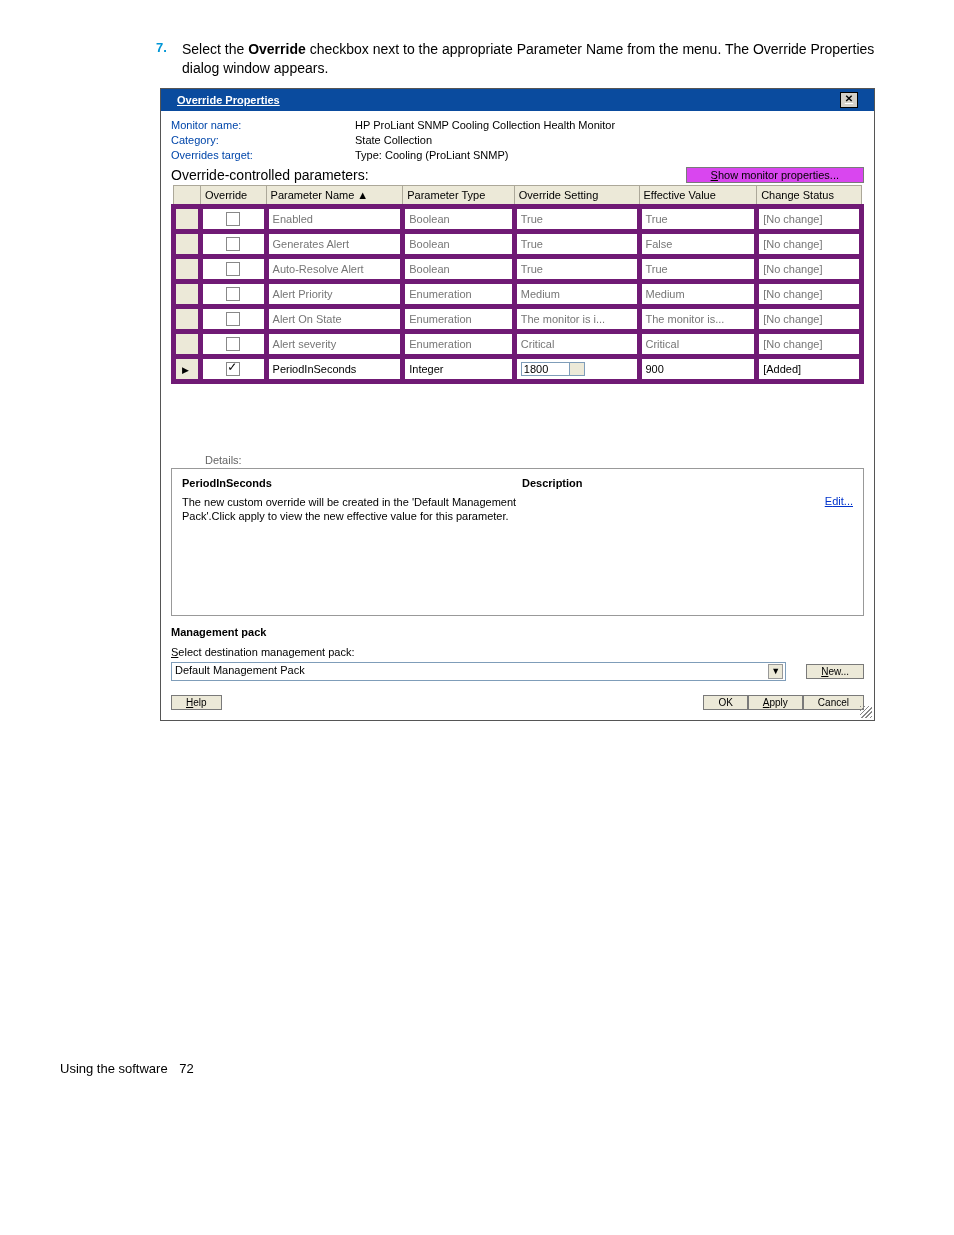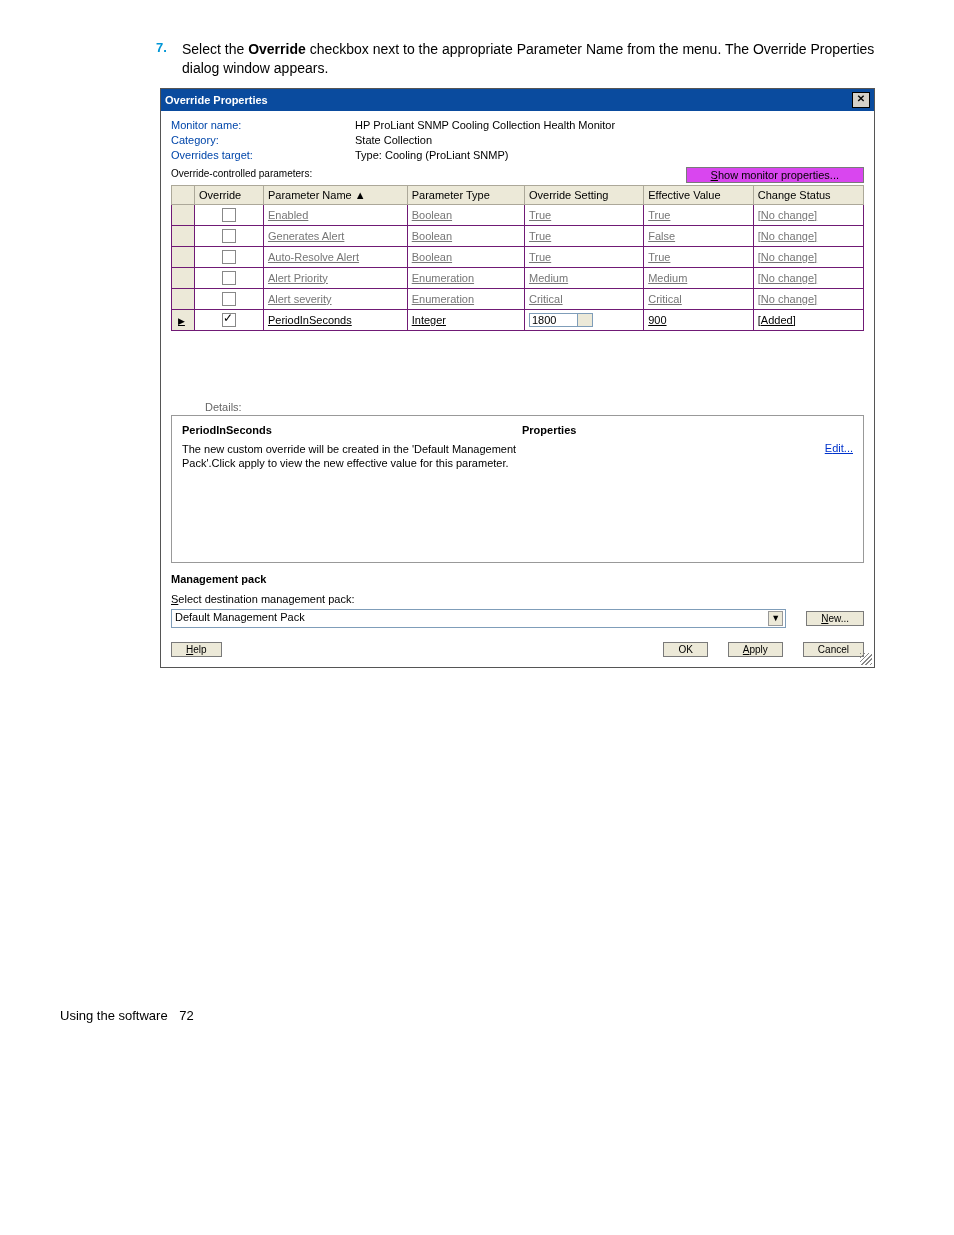--- a/index.html
+++ b/index.html
@@ -42,46 +42,47 @@
     box-shadow: 0 0 0 1px #999 inset;
     font-family: Tahoma, Arial, sans-serif;
     font-size: 11px;
     background: #ece9d8;
     position: relative;
   }
   .titlebar {
     background: linear-gradient(#0a246a, #a6caf0);
     background: #0a4b9e;
     color: #fff;
-    padding: 3px 4px;
+    padding: 3px 16px;
     font-weight: bold;
     font-size: 11px;
     display: flex;
     justify-content: space-between;
     align-items: center;
+    text-decoration: underline;
   }
   .close-btn {
     width: 16px; height: 14px;
     background: #d4d0c8;
     border: 1px solid #000;
     color: #000;
     font-size: 10px;
     text-align: center;
     line-height: 12px;
     font-weight: bold;
     display: inline-block;
   }
   .dlg-body {
     background: #fff;
     padding: 8px 10px 6px 10px;
   }
   .info-row { display:flex; margin-bottom:3px; font-size:11px;}
   .info-label { width: 184px; color:#0046aa; }
   .info-val { color:#000; }
-  .section-label { color:#000; margin-top:4px; margin-bottom:3px; font-size:10px;}
+  .section-label { color:#000; margin-top:4px; margin-bottom:3px; font-size:14px;}
   .show-props {
     float:right;
     border:1px solid #7a7a7a;
     background:#d946ef;
     padding:1px 24px;
     font-size:11px;
   }
 
   table.params {
     width: 100%;
@@ -92,26 +93,25 @@
   }
   table.params th {
     background: #ece9d8;
     border: 1px solid #aca899;
     padding: 3px 4px;
     font-weight: normal;
     text-align: left;
     color:#000;
   }
   table.params td {
-    border: 1px solid #701a75;
+    border: 5px solid #701a75;
     padding: 2px 4px;
     height: 16px;
     color:#767676;
     vertical-align: middle;
-    text-decoration: underline;
   }
   .row-marker { width:14px; background:#ece9d8; border-right:1px solid #aca899; }
   .chk { width:12px; height:12px; border:1px solid #888; display:inline-block; background:#fff; vertical-align:middle; position:relative;}
   .chk.checked::after{ content:"✓"; position:absolute; left:0; top:-3px; font-size:12px; color:#000;}
   .spinner { border:1px solid #7f9db9; padding:0 16px 0 2px; background:#fff; color:#000; position:relative; display:inline-block; width:44px;}
   .spinner::after{ content:""; position:absolute; right:0; top:0; bottom:0; width:14px; background:#ece9d8; border-left:1px solid #7f9db9;}
   .spinner::before{ content:"▴\A▾"; white-space:pre; position:absolute; right:2px; top:-1px; font-size:6px; line-height:7px; color:#333;}
   tr.active td { color:#000; }
   tr.active .row-marker::before { content:"▶"; font-size:9px; color:#000; margin-left:2px;}
 
@@ -129,21 +129,21 @@
   .edit-link { position:absolute; right:10px; top:26px; color:#0033cc; text-decoration:underline; font-size:11px;text-align:center;}
 
   .mgmt { margin-top:10px; font-size:11px;}
   .mgmt-title { font-weight:bold; margin-bottom:8px;}
   .mgmt-select-row { display:flex; gap:20px; align-items:center; margin-top:4px;}
   .combo { flex:1; border:1px solid #7f9db9; background:#fff; padding:1px 18px 1px 3px; position:relative; height:15px; font-size:11px;}
   .combo::after { content:"▼"; position:absolute; right:2px; top:1px; font-size:9px; background:#ece9d8; border:1px solid #999; width:13px; text-align:center; height:13px; line-height:13px;}
   .wbtn { border:1px solid #7a7a7a; background:#ece9d8; padding:1px 14px; font-size:10px; }
 
   .bottom-btns { display:flex; justify-content:space-between; align-items:center; margin-top:14px; padding-bottom:4px;}
-  .bottom-right { display:flex; gap:20px;}
+  .bottom-right { display:flex; gap:0;}
   .resize-grip { position:absolute; right:2px; bottom:2px; width:12px; height:12px;
     background: repeating-linear-gradient(135deg,#888 0 1px,transparent 1px 3px);}
 
   .footer { text-align:left; font-size:13px; color:#000; margin-top:340px; margin-right:0;}
   .footer .pgnum{ margin-left:8px;}
   .underline-first::first-letter{ text-decoration:underline;}
 </style>
 </head>
 <body>
 
@@ -226,20 +226,29 @@
               <td style="text-align: center;"><span class="chk"></span></td>
               <td>Alert Priority</td>
               <td>Enumeration</td>
               <td>Medium</td>
               <td>Medium</td>
               <td>[No change]</td>
             </tr>
             <tr>
               <td class="row-marker"></td>
               <td style="text-align: center;"><span class="chk"></span></td>
+              <td>Alert On State</td>
+              <td>Enumeration</td>
+              <td>The monitor is i...</td>
+              <td>The monitor is...</td>
+              <td>[No change]</td>
+            </tr>
+            <tr>
+              <td class="row-marker"></td>
+              <td style="text-align: center;"><span class="chk"></span></td>
               <td>Alert severity</td>
               <td>Enumeration</td>
               <td>Critical</td>
               <td>Critical</td>
               <td>[No change]</td>
             </tr>
             <tr class="active">
               <td class="row-marker"></td>
               <td style="text-align: center;"><span class="chk checked"></span></td>
               <td>PeriodInSeconds</td>
@@ -249,21 +258,21 @@
               <td>[Added]</td>
             </tr>
           </tbody>
       </table>
 
       <div class="details-wrap">
         <div class="details-label">Details:</div>
         <div class="details-box">
           <div class="details-hdr">
             <div class="col1">PeriodInSeconds</div>
-            <div>Properties</div>
+            <div>Description</div>
           </div>
           <div class="details-msg">The new custom override will be created in the 'Default Management Pack'.Click apply to view  the new effective value for this parameter.</div>
           <span class="edit-link underline-first">Edit...</span>
         </div>
       </div>
 
       <div class="mgmt">
         <div class="mgmt-title">Management pack</div>
         <div class="underline-first">Select destination management pack:</div>
         <div class="mgmt-select-row">

